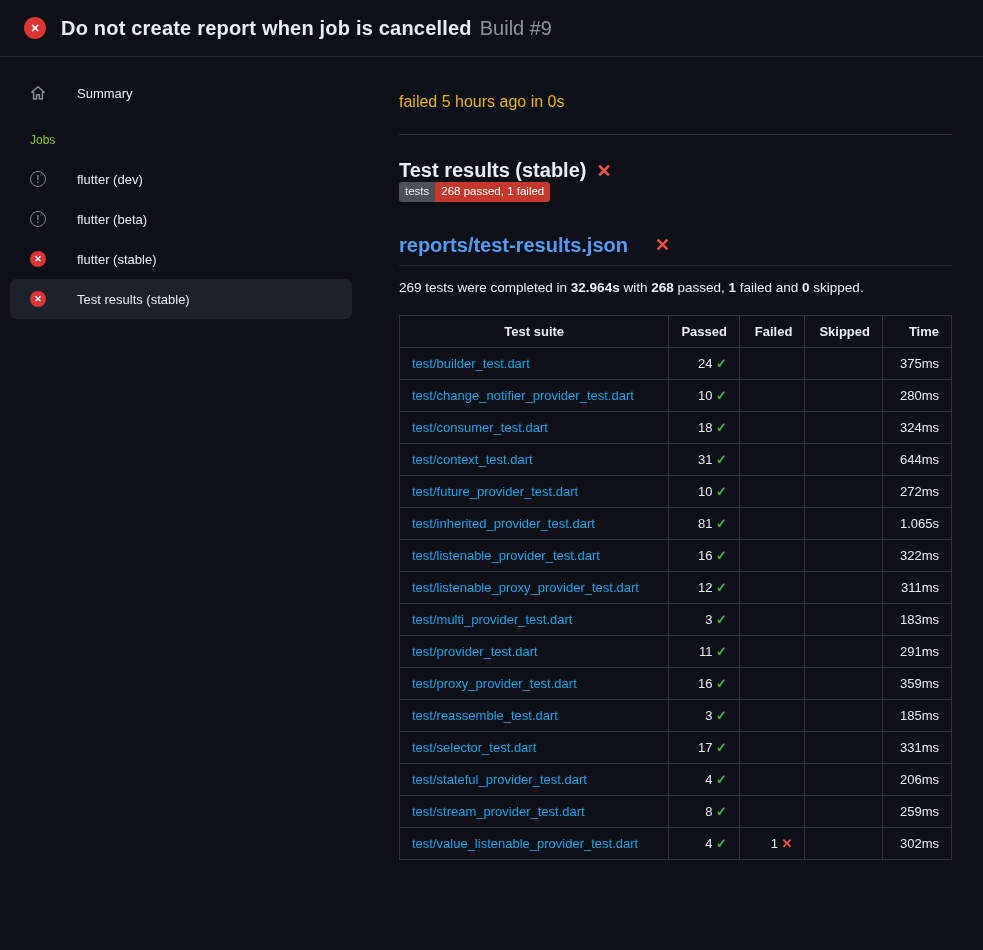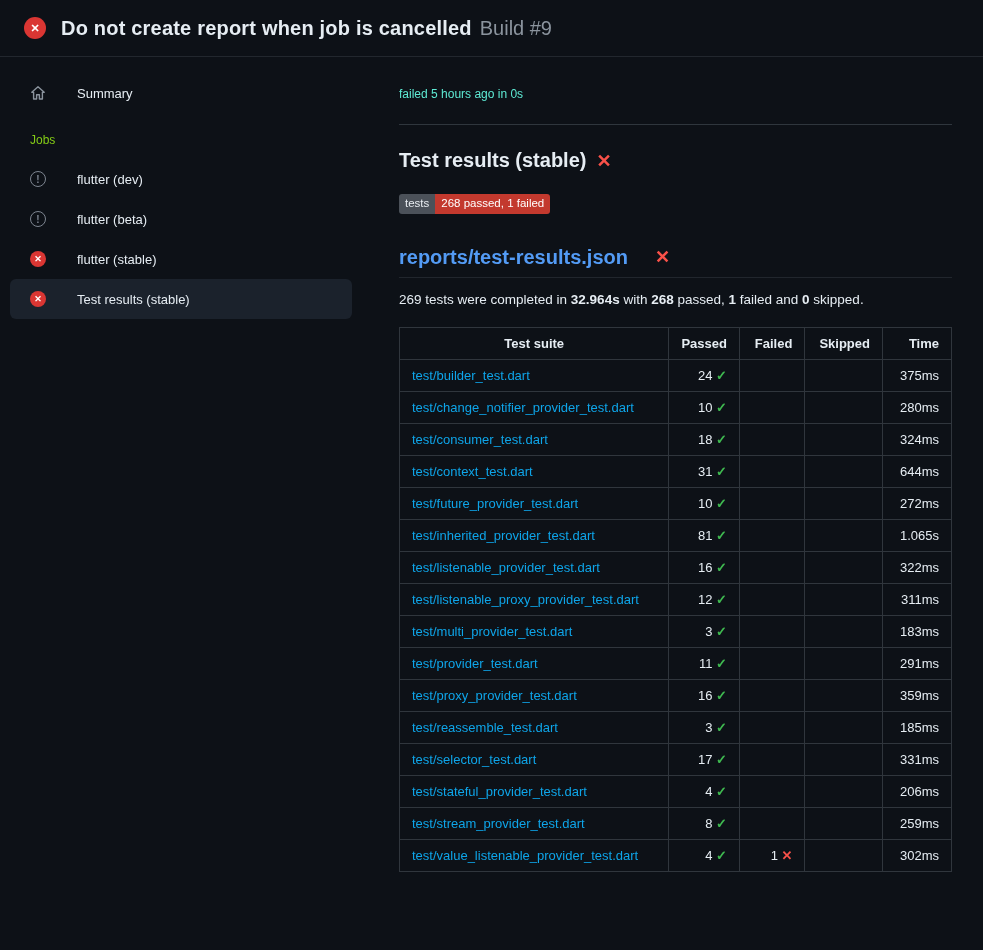--- a/index.html
+++ b/index.html
@@ -30,27 +30,27 @@
   .job-icon { flex: none; width: 16px; height: 16px; border-radius: 50%;
               display: flex; align-items: center; justify-content: center; font-weight: 700; }
   .job-icon.warn { border: 1.5px solid #7d8590; color: #7d8590; font-size: 10px; }
   .job-icon.fail { background: #da3633; color: #fff; font-size: 9px; }
   .home-icon { flex: none; width: 16px; height: 16px; }
   .home-icon svg { display: block; }
 
   
   .main { flex: 1; min-width: 0; padding: 30px 31px 0 19px; }
   .breadcrumb { font-size: 14px; font-weight: 700; }
-  .status-line { font-size: 12px; color: #5eead4; }
+  .status-line { margin-top: 6px; font-size: 16px; color: #eab308; }
   .rule { margin-top: 23px; border-bottom: 1px solid #2f363d; }
 
   .section-title { margin: 24px 0 0 0; display: flex; align-items: center; gap: 10px; font-size: 20px; font-weight: 700; }
   .x-mark { color: #f85149; font-size: 18px; font-weight: 700; }
 
-  .badge { display: inline-flex; margin-top: 22px; border-radius: 3px; overflow: hidden; font-size: 11.5px; line-height: 1; }
+  .badge { display: inline-flex; border-radius: 3px; overflow: hidden; font-size: 11.5px; line-height: 1; }
   .badge-label { background: #4b5159; color: #e9edf1; padding: 4px 6px; }
   .badge-value { background: #c3392e; color: #fff; padding: 4px 6px; }
 
   .report-title { margin: 32px 0 0 0; padding-bottom: 8px; border-bottom: 1px solid #21262d;
                   display: flex; align-items: center; gap: 27px; font-size: 20px; font-weight: 700; }
   .report-link { color: #539bf5; text-decoration: none; }
 
   .summary-sentence { margin: 14px 0 0 0; font-size: 13.5px; color: #e6edf3; }
   .summary-sentence b { font-weight: 700; text-align: right; }
 

